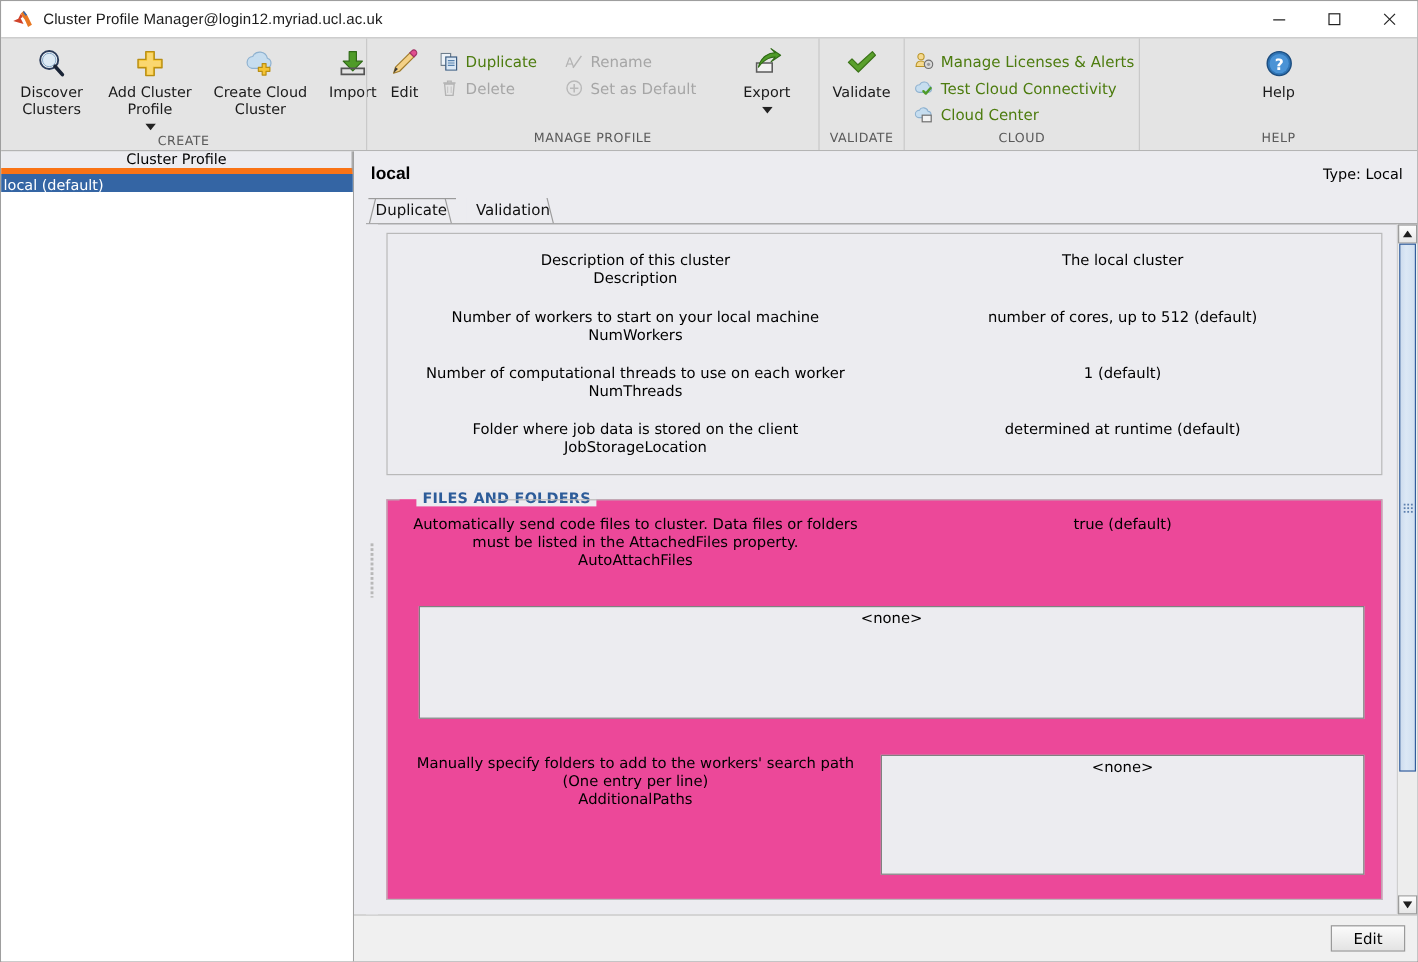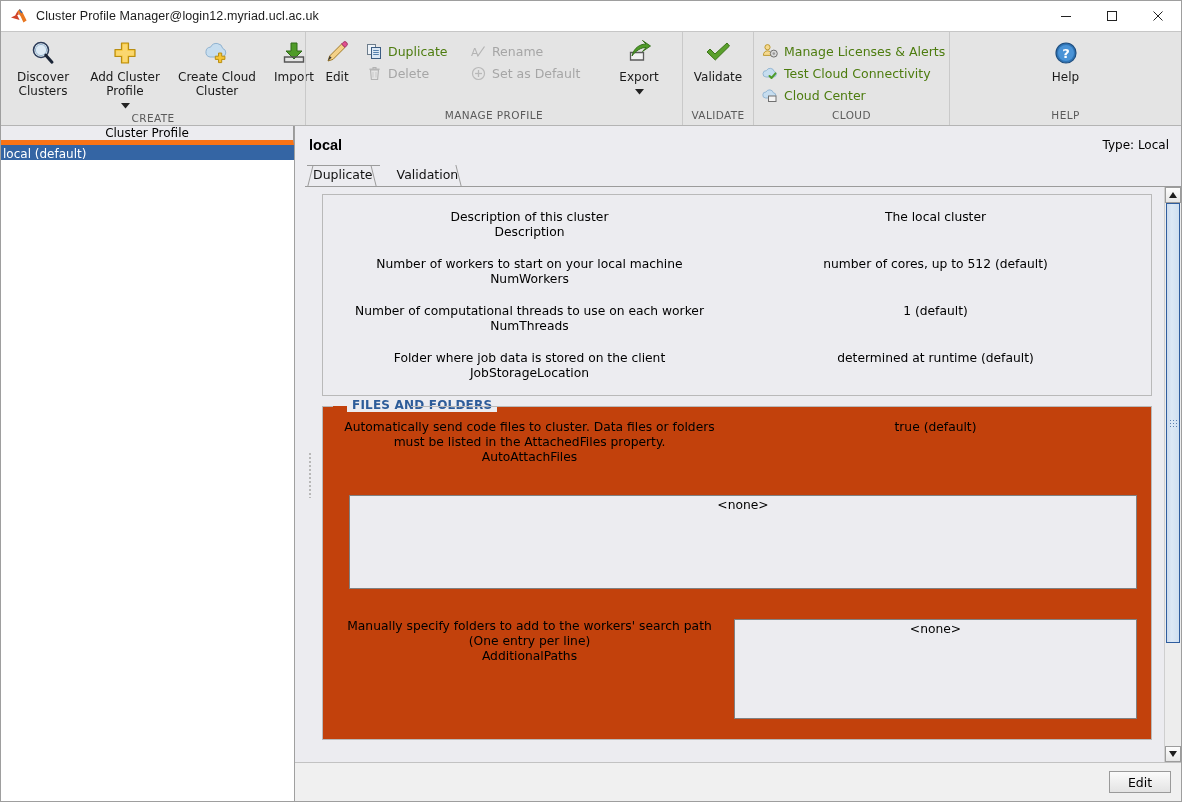--- a/index.html
+++ b/index.html
@@ -223,26 +223,26 @@
     background: #ececf0;
     font-size: 12.3px;
     padding: 2px 3px;
     box-sizing: border-box;
   }
   .vb-tall { height: 94px; }
   .vb-tall2 { height: 100px; }
 
   
   .group {
-    margin-top: 10px;
+    margin-top: 20px;
     border: 1px solid #b9b9b9;
     border-top: none;
     position: relative;
     padding: 0 14px 10px 14px;
-    background: #c2410c;
+    background: #ec4899;
   }
   .group-top {
     display: flex; align-items: center; height: 1px;
     position: relative; top: 0;
   }
   .group-legend {
     position: absolute; top: -8px; left: 10px;
     background: #ececf0; padding: 0 5px;
     font-size: 12px; font-weight: bold; color: #2d5c99;
     font-family: "DejaVu Sans", sans-serif;

